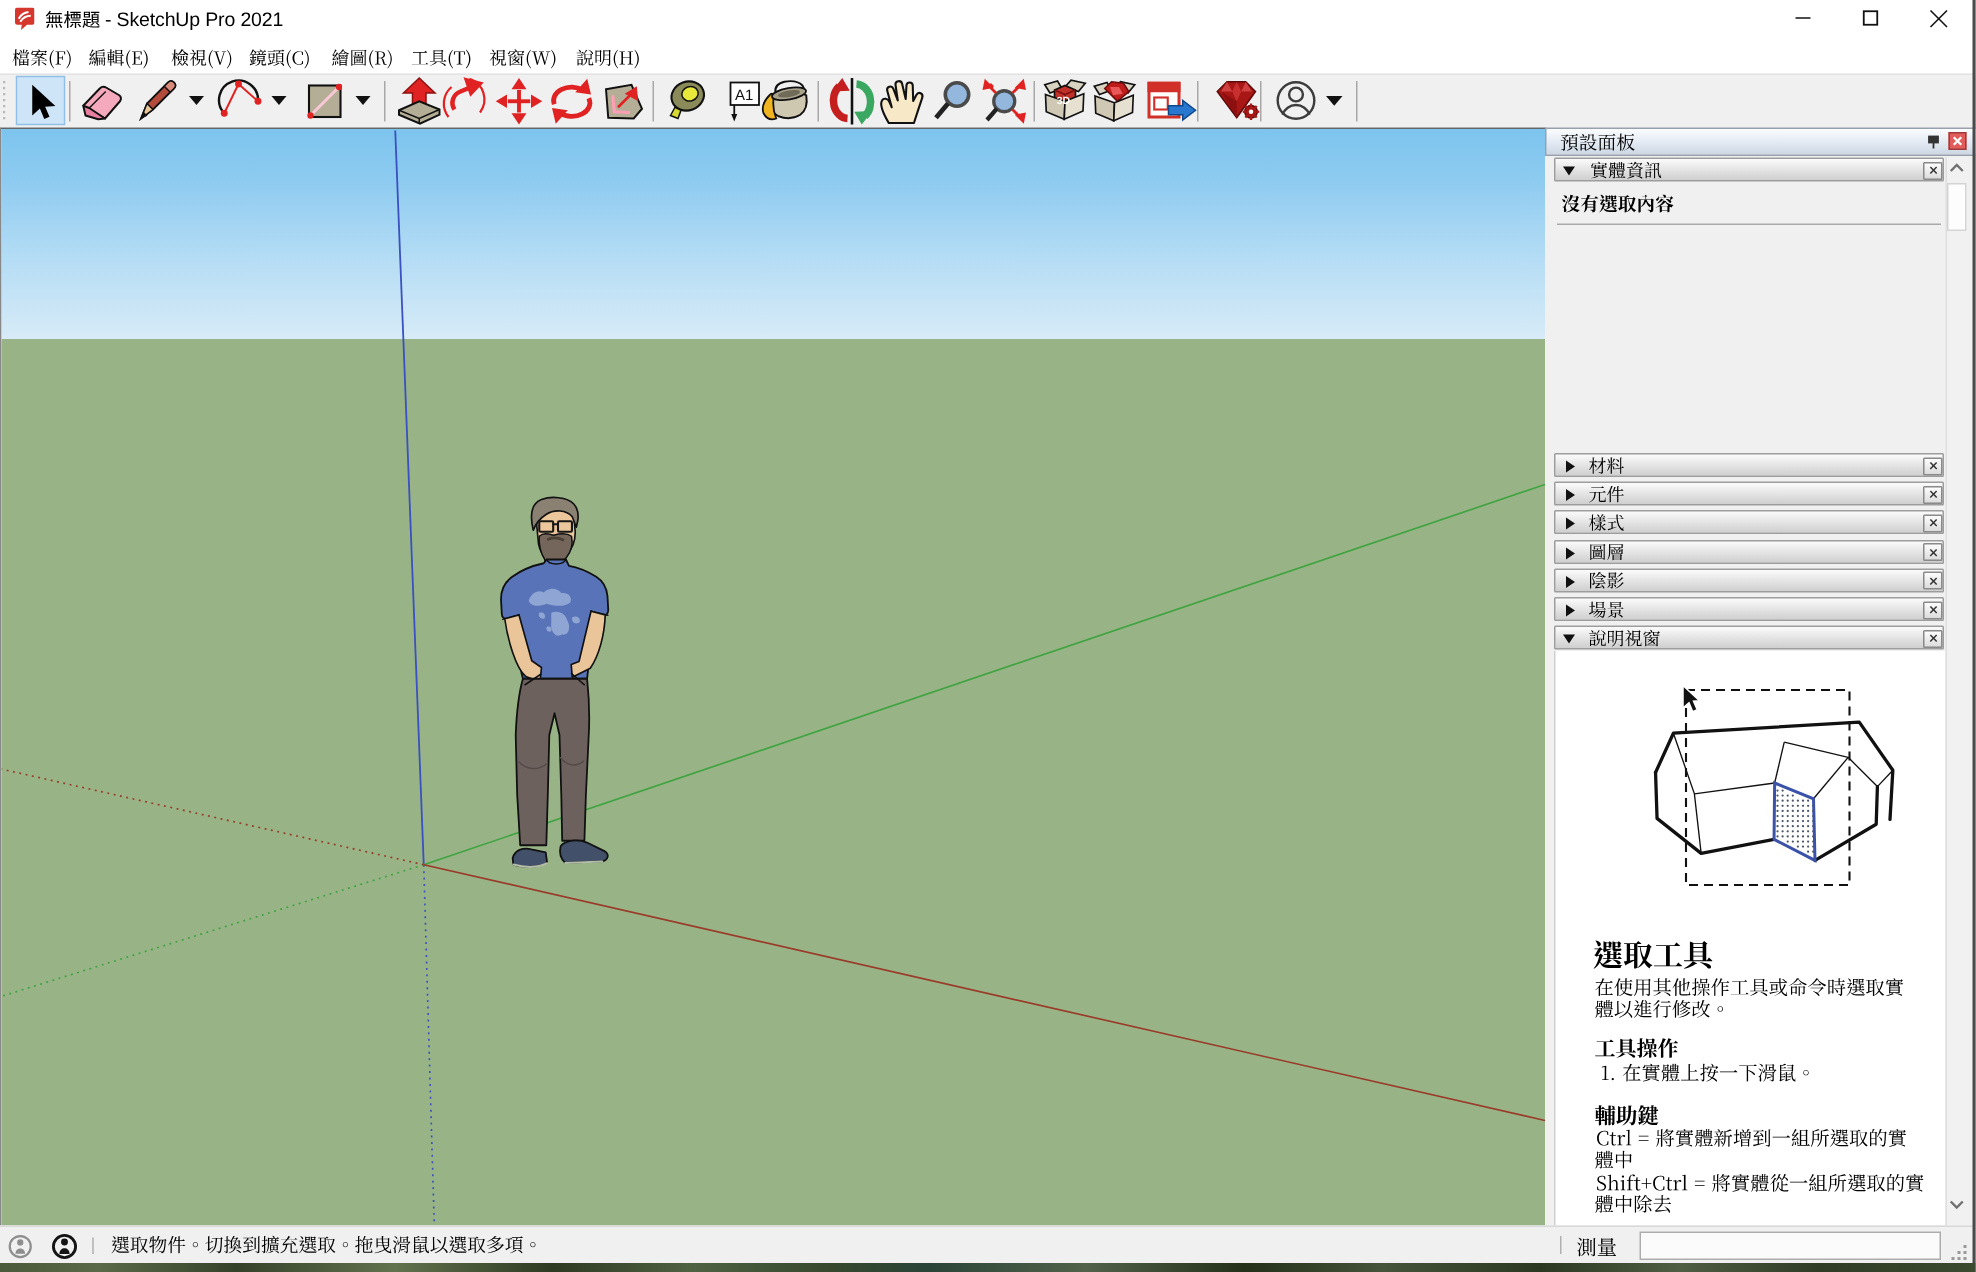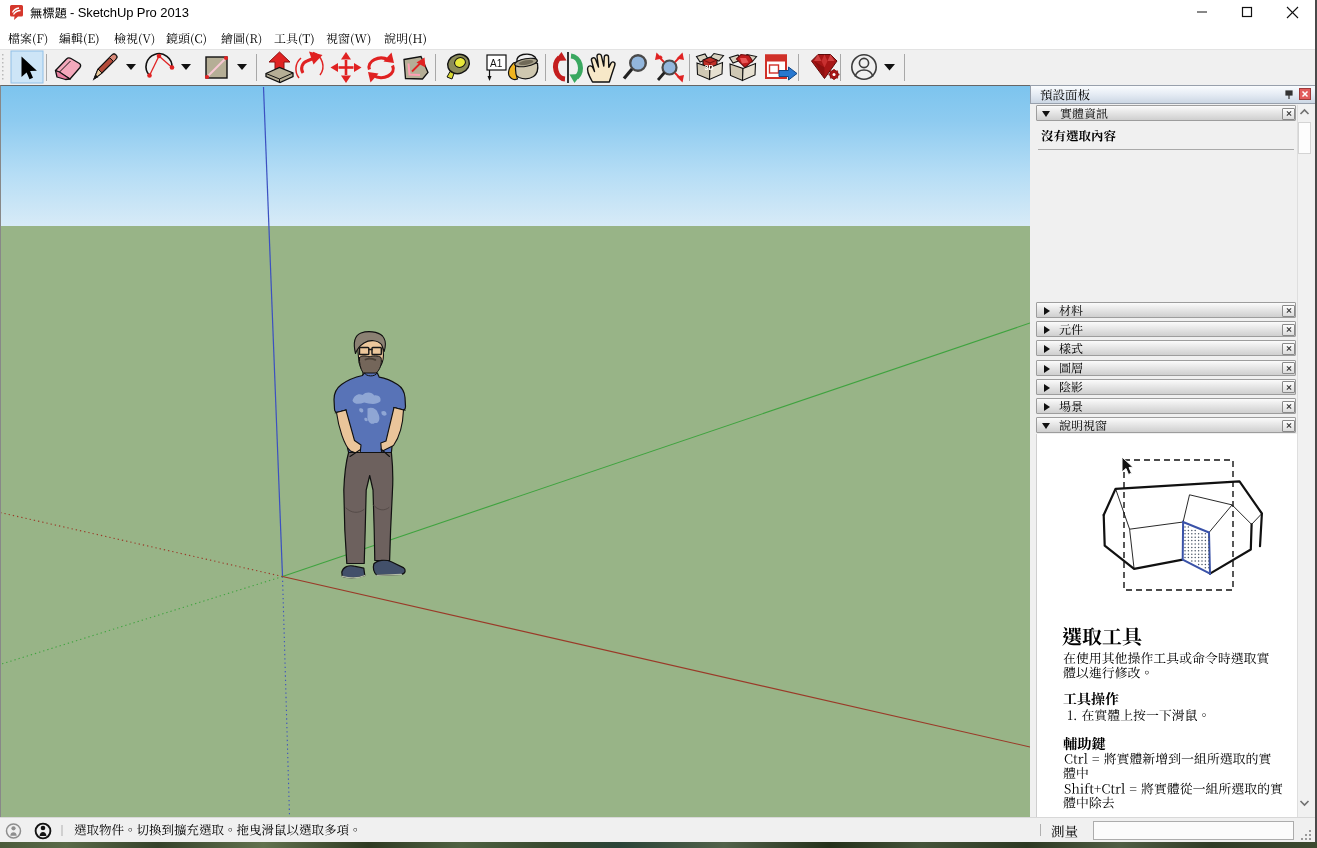--- a/index.html
+++ b/index.html
@@ -17,21 +17,21 @@
 .bar{position:absolute;left:1038px;width:260px;height:16px;background:linear-gradient(180deg,#fbfbfb 0%,#e9e9e9 40%,#cfcfcf 100%);border:1px solid #9d9d9d;border-radius:1px}
 .bar .tri{position:absolute;left:7px;top:4px;width:0;height:0;border-top:4px solid transparent;border-bottom:4px solid transparent;border-left:6px solid #111}
 .bar .trid{position:absolute;left:5px;top:5px;width:0;height:0;border-left:4px solid transparent;border-right:4px solid transparent;border-top:6px solid #111}
 .xbtn{position:absolute;left:245px;top:1.5px;width:13px;height:12px;background:linear-gradient(180deg,#fdfdfd,#dcdcdc);border:1px solid #8a8a8a;border-radius:1px}
 .xbtn:before{content:"";position:absolute;left:3px;top:4.8px;width:6px;height:1.1px;background:#333;transform:rotate(45deg)}
 .xbtn:after{content:"";position:absolute;left:3px;top:4.8px;width:6px;height:1.1px;background:#333;transform:rotate(-45deg)}
 </style></head>
 <body>
 <div id="win">
   <div class="abs" id="titlebar">
-    <span style="position:absolute;left:70px;top:5px;font-size:13px;letter-spacing:-0.1px;color:#000">- SketchUp Pro 2013</span>
+    <span style="position:absolute;left:70px;top:5px;font-size:13px;letter-spacing:-0.1px;color:#000">- SketchUp Pro 2021</span>
     <svg class="abs" style="left:10px;top:5px" width="13" height="15" viewBox="0 0 13 15">
   <path d="M1.5,0 L11.5,0 Q13,0 13,1.5 L13,10 Q13,11.5 11.5,11.5 L8,11.5 L4,15 L4.5,11.5 L1.5,11.5 Q0,11.5 0,10 L0,1.5 Q0,0 1.5,0 Z" fill="#d5372c"></path>
   <path d="M2.5,7.5 Q4.5,3.5 9,3 M3.5,9.5 Q6,5.5 10.5,5.5" stroke="#fff" stroke-width="1.4" fill="none"></path>
 </svg>
 
     <svg class="abs" style="left:1190px;top:0" width="120" height="24" viewBox="0 0 120 24">
       <line x1="7" y1="12" x2="17" y2="12" stroke="#111" stroke-width="1"></line>
       <rect x="52.5" y="7.5" width="9" height="9" fill="none" stroke="#111" stroke-width="1.2"></rect>
       <line x1="97" y1="7" x2="108" y2="18" stroke="#111" stroke-width="1.1"></line>
       <line x1="108" y1="7" x2="97" y2="18" stroke="#111" stroke-width="1.1"></line>

